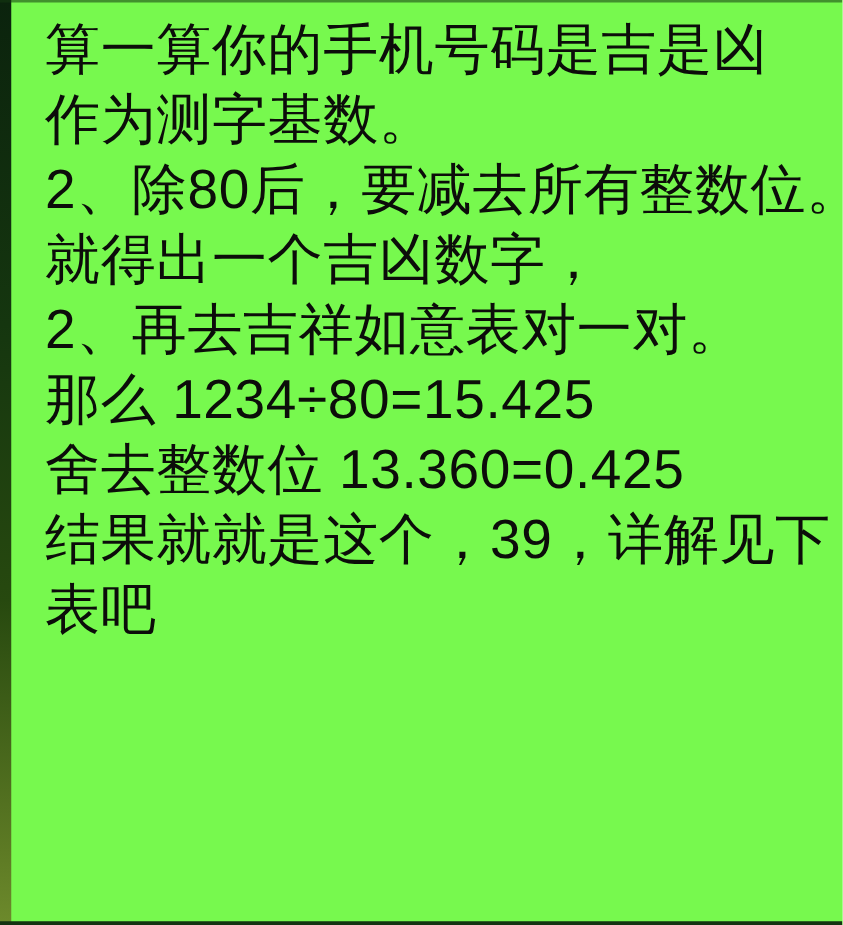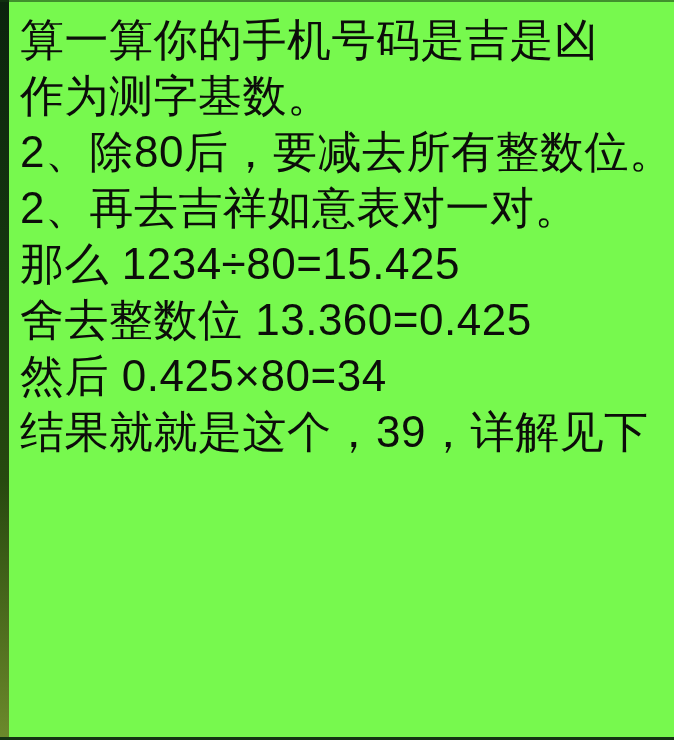--- a/index.html
+++ b/index.html
@@ -42,42 +42,43 @@
   .edge-bottom {
     position: absolute;
     left: 0; bottom: 0;
     width: 100%; height: 3px;
     background: var(--edge-bottom);
   }
   .text-block {
     position: absolute;
     left: 0; top: 0;
     width: 100%; height: 100%;
-    padding: 12px 6px 0 20px;
+    padding: 12px 6px 0 36px;
     color: var(--text);
     font-size: 44px;
     line-height: 56px;
     font-weight: 500;
     letter-spacing: 0.5px;
     white-space: nowrap;
   }
   .line { height: 56px; }
 </style>
 </head>
 <body>
 
 <div class="screen">
   <div class="edge-left"></div>
   <div class="edge-top"></div>
 
   <div class="text-block">
     <div class="line">算一算你的手机号码是吉是凶</div>
     <div class="line">作为测字基数。</div>
     <div class="line">2、除80后，要减去所有整数位。</div>
+    <div class="line">就得出一个吉凶数字，</div>
     <div class="line">2、再去吉祥如意表对一对。</div>
     <div class="line">那么 1234÷80=15.425</div>
     <div class="line">舍去整数位 13.360=0.425</div>
-    <div class="line">然后 0.425×80=34</div>
     <div class="line">结果就就是这个，39，详解见下</div>
+    <div class="line">表吧</div>
   </div>
 
   <div class="edge-bottom"></div>
 </div>
 
 </body></html>

